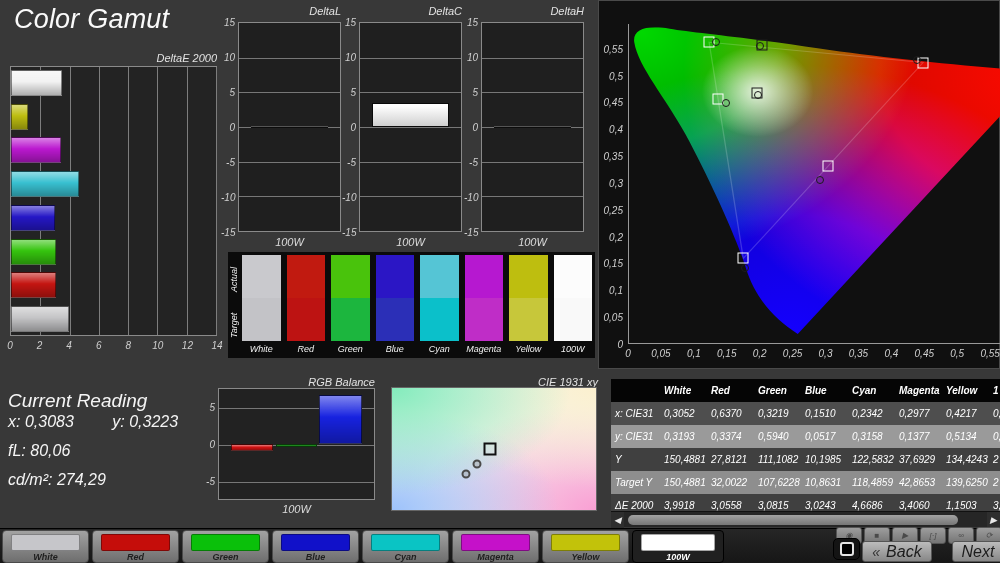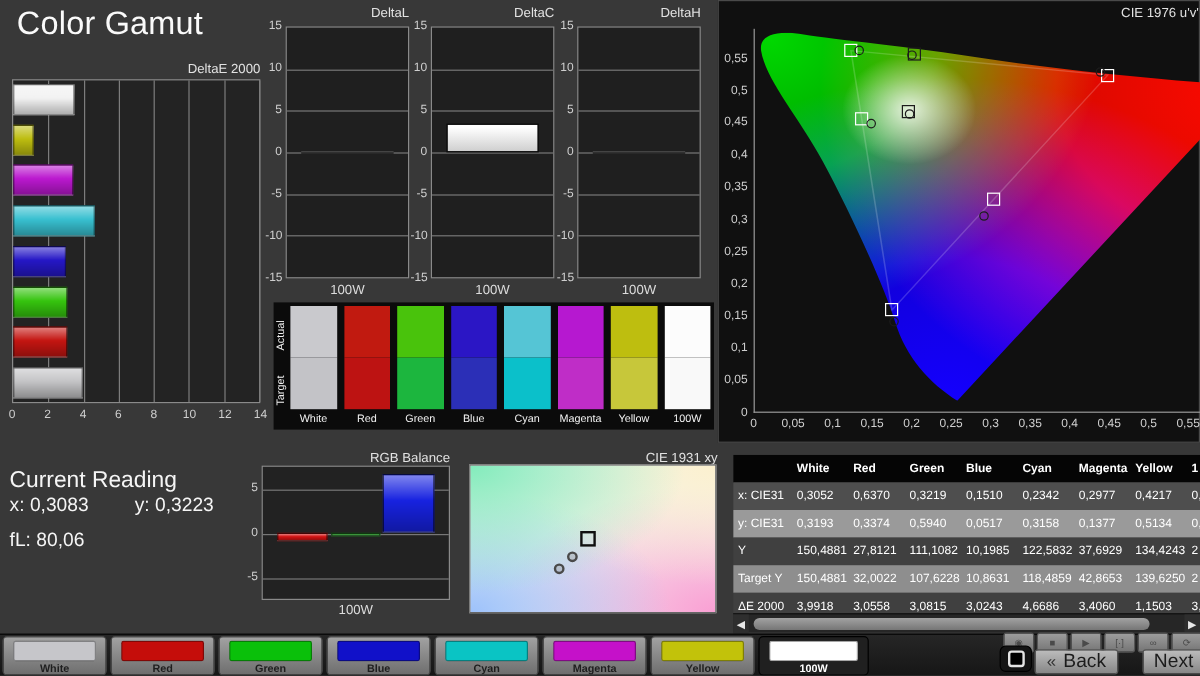--- a/index.html
+++ b/index.html
@@ -1,18 +1,18 @@
 <!DOCTYPE html>
 <html><head>
 <meta charset="utf-8">
 <style>
   * { box-sizing: border-box; margin: 0; padding: 0; }
   html,body { width:1000px; height:563px; overflow:hidden; background:#383838;
               font-family:"Liberation Sans", sans-serif; }
-  #screen { position:relative; width:1000px; height:552px; background:#383838; }
+  #screen { position:relative; width:1000px; height:552px; background:#383838;font-style:italic; }
 
   .page-title { position:absolute; left:14px; top:4px; font-size:27px; color:#fafafa; letter-spacing:0.2px; }
 
   .chart-title { color:#e2e2e2; font-size:11px; text-align:right; }
   .tick { position:absolute; color:#cfcfcf; font-size:10px; white-space:nowrap; }
 
   
   #deltae { position:absolute; left:8px; top:52px; width:212px; height:302px; }
   #deltae .chart-title { position:absolute; left:2px; top:0; width:207px; }
   #deltae-plot { position:absolute; left:2px; top:14px; width:207px; height:270px;
@@ -297,21 +297,20 @@
         </div>
         <div class="swcol">
           <div class="sw-actual" style="background: rgb(252, 252, 252);"></div>
           <div class="sw-target" style="background: rgb(249, 249, 249);"></div>
           <div class="sw-label">100W</div>
         </div>
       </div>
   </section>
 
   <section id="cie1976">
-    <div class="chart-title">CIE 1976 u'v'</div>
     <div id="cie1976-ylabels">
         <div class="tick" style="top: 100%; right: 2px;">0</div>
         <div class="tick" style="top: 91.6107%; right: 2px;">0,05</div>
         <div class="tick" style="top: 83.2215%; right: 2px;">0,1</div>
         <div class="tick" style="top: 74.8322%; right: 2px;">0,15</div>
         <div class="tick" style="top: 66.443%; right: 2px;">0,2</div>
         <div class="tick" style="top: 58.0537%; right: 2px;">0,25</div>
         <div class="tick" style="top: 49.6644%; right: 2px;">0,3</div>
         <div class="tick" style="top: 41.2752%; right: 2px;">0,35</div>
         <div class="tick" style="top: 32.8859%; right: 2px;">0,4</div>
@@ -399,20 +398,24 @@
     <div class="cr-line">
       <span>x:</span>
       <span>0,3083</span>
       <span class="cr-y">y:</span>
       <span>0,3223</span>
     </div>
     <div class="cr-line">
       <span>fL:</span>
       <span>80,06</span>
     </div>
+    <div class="cr-line">
+      <span>cd/m²:</span>
+      <span>274,29</span>
+    </div>
   </section>
 
   <section id="rgb-balance">
     <div class="chart-title">RGB Balance</div>
     <div id="rgb-plot">
         <div class="hgrid" style="top: 19.1579px;"></div>
         <div class="hgrid" style="top: 56px;"></div>
         <div class="hgrid" style="top: 92.8421px;"></div>
         <div class="rgb-bar" style="left: 8%; width: 27%; height: 6.63158px; background: linear-gradient(rgba(255, 255, 255, 0.45), rgba(255, 255, 255, 0) 45%, rgba(0, 0, 0, 0.28)), rgb(209, 18, 18); top: 50%;"></div>
         <div class="rgb-bar" style="left: 36.5%; width: 27%; height: 2.57895px; background: linear-gradient(rgba(255, 255, 255, 0.45), rgba(255, 255, 255, 0) 45%, rgba(0, 0, 0, 0.28)), rgb(30, 138, 30); top: 50%;"></div>

